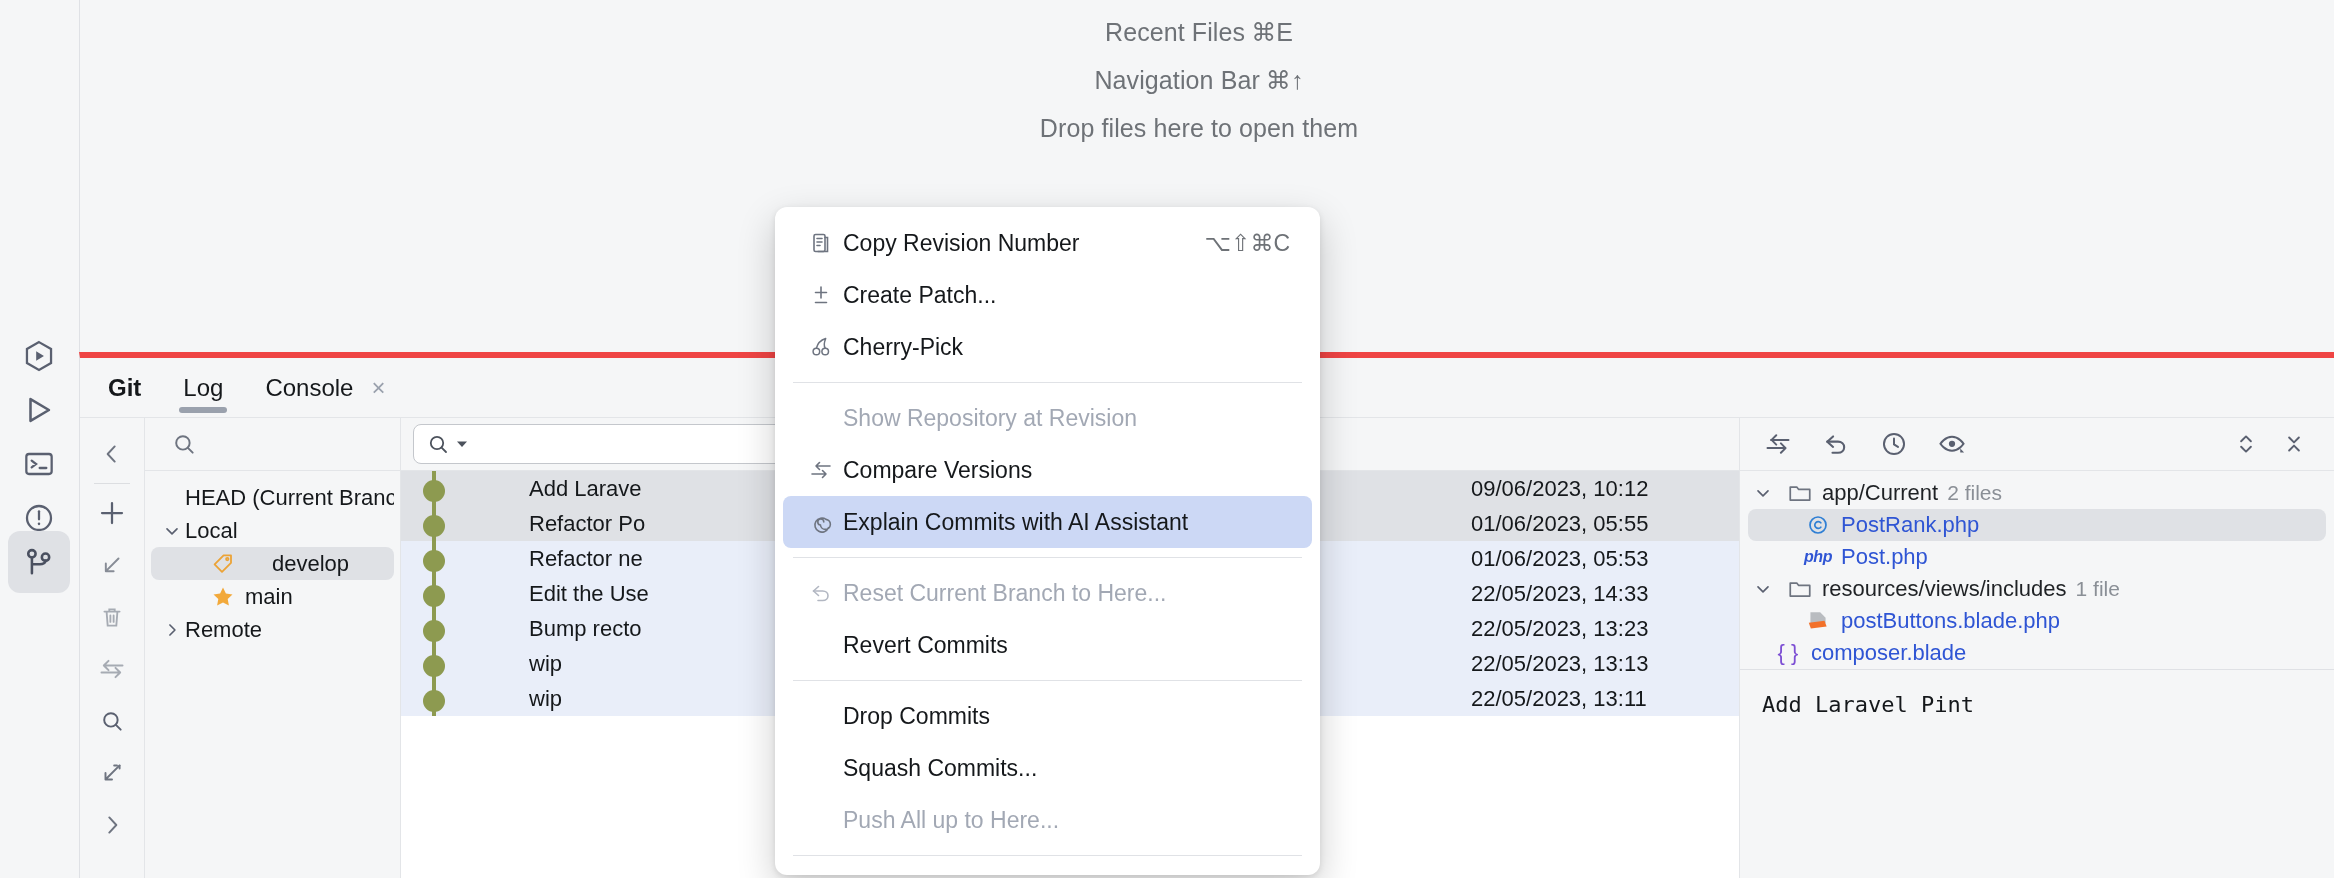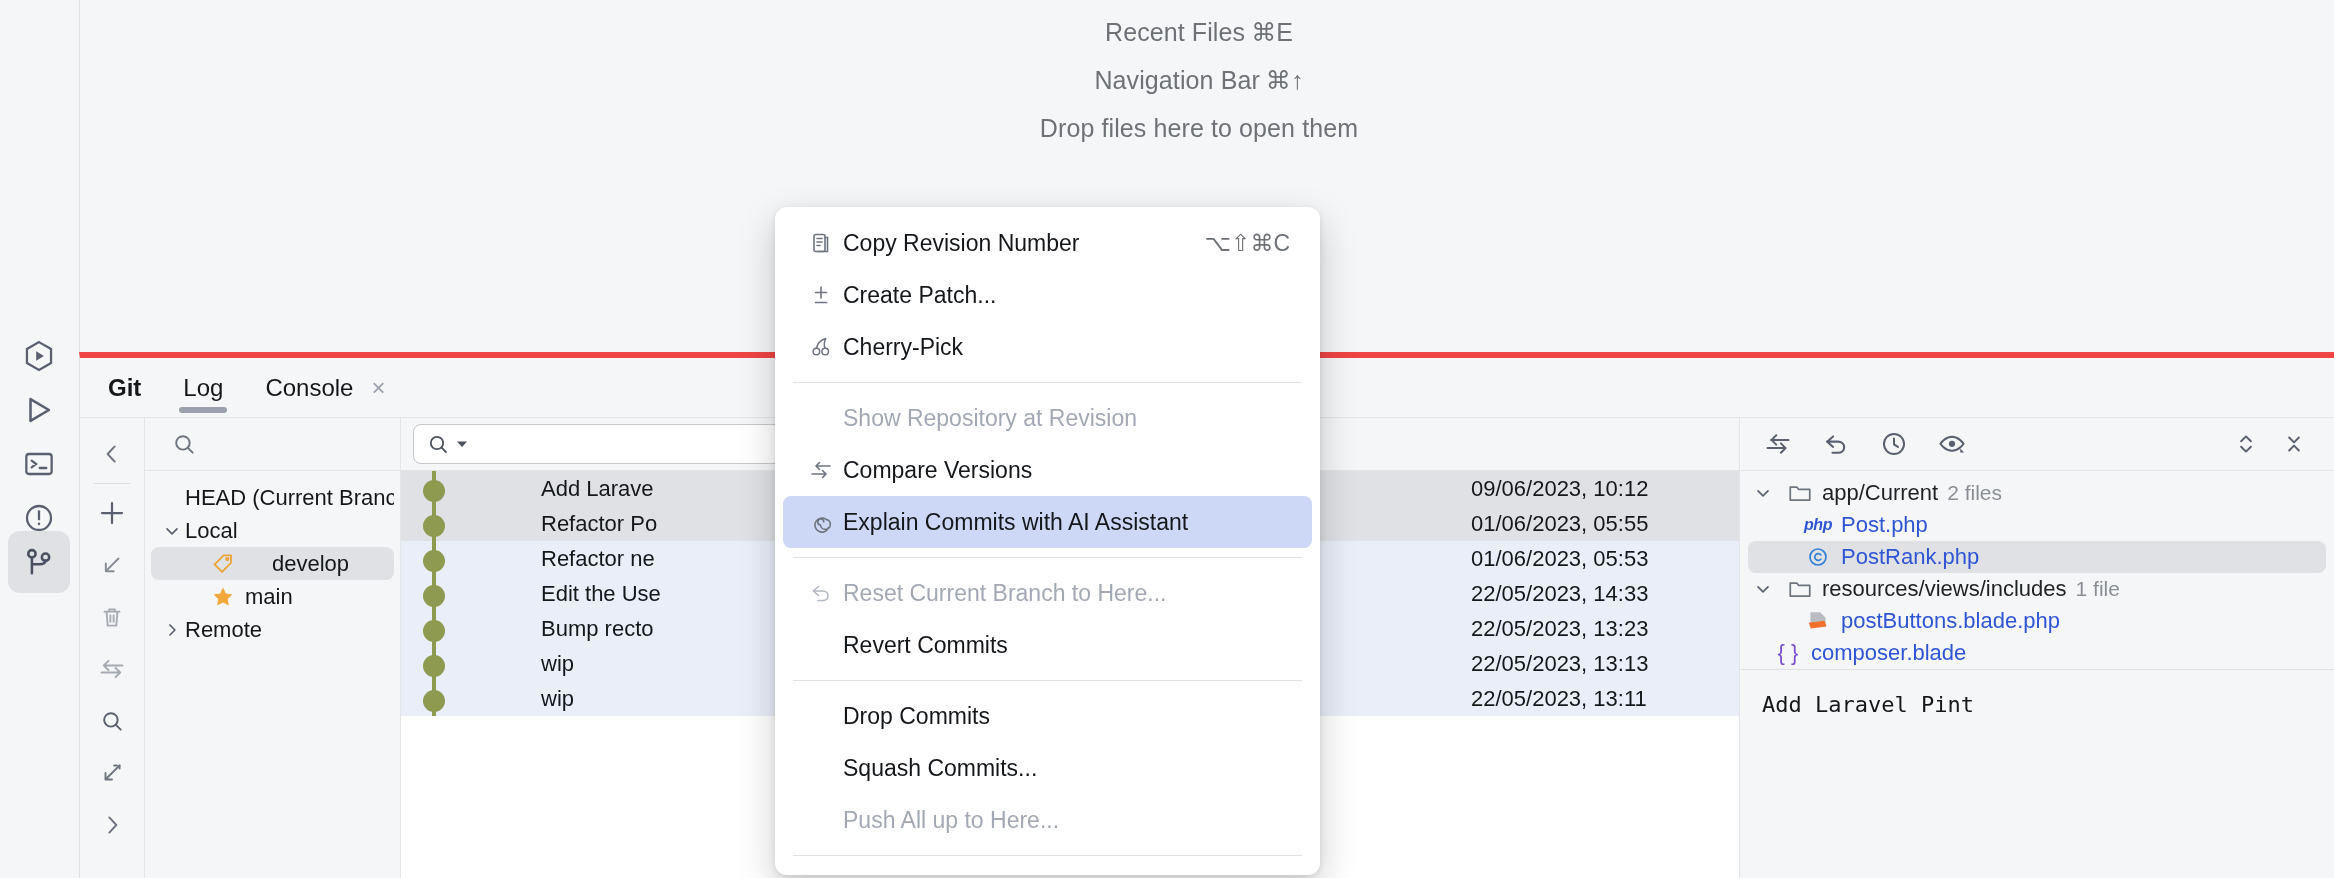--- a/index.html
+++ b/index.html
@@ -146,21 +146,21 @@
   }
   .tb-divider { width:1px; height:30px; background:#d5d8dc; margin:0 12px; }
   #log-toolbar .tb-icon {
     width:48px; height:48px; display:flex; align-items:center; justify-content:center;
   }
 
   
   #commit-table { flex:1; position:relative; overflow:hidden; background:#fff; }
   .commit-row {
     height:35px; display:flex; align-items:center; position:relative;
-    font-size:22px; color:#15181b;gap:12px;
+    font-size:22px; color:#15181b;
   }
   .commit-row.sel    { background:#dfe1e5; }
   .commit-row.range  { background:#e9eef9; }
   .graph-cell { width:65px; flex:0 0 65px; position:relative; height:100%; }
   .graph-line {
     position:absolute; left:31px; top:0; width:4px; height:100%; background:#8d9a50;
   }
   .graph-node {
     position:absolute; left:22px; top:9px; width:22px; height:22px;
     border-radius:50%; background:#8d9a50;
@@ -554,34 +554,34 @@
               </svg>
             </span>
             <span class="icon">
               <svg width="26" height="26" viewBox="0 0 24 24" fill="none" stroke="#6e7480" stroke-width="1.6" stroke-linejoin="round">
                 <path d="M3 6.5h6l1.8 2.2H21v9.8H3z"></path>
               </svg>
             </span>
             <span>app/Current</span>
             <span class="fcount">2 files</span>
           </div>
-          <div class="file-row level-1">
-            <span class="icon" style="width: 28px;">
-              <span style="color:#2f55d4;font-style:italic;font-weight:bold;font-size:16px;letter-spacing:-.5px">php</span>
-            </span>
-            <span class="fname-blue">Post.php</span>
-          </div>
           <div class="file-row level-1 selected">
             <span class="icon" style="width: 28px;">
               <svg width="24" height="24" viewBox="0 0 24 24" fill="none" stroke="#2f7fd4" stroke-width="1.7">
                 <circle cx="12" cy="12" r="8"></circle>
                 <path d="M14.8 9.8a3.4 3.4 0 1 0 0 4.4" stroke-linecap="round"></path>
               </svg>
             </span>
             <span class="fname-blue">PostRank.php</span>
+          </div>
+          <div class="file-row level-1">
+            <span class="icon" style="width: 28px;">
+              <span style="color:#2f55d4;font-style:italic;font-weight:bold;font-size:16px;letter-spacing:-.5px">php</span>
+            </span>
+            <span class="fname-blue">Post.php</span>
           </div>
           <div class="file-row ">
             <span class="twisty">
               <svg width="20" height="20" viewBox="0 0 24 24" fill="none" stroke="#5a6070" stroke-width="2" stroke-linecap="round" stroke-linejoin="round">
                 <path d="M6 9.5 12 15.5 18 9.5"></path>
               </svg>
             </span>
             <span class="icon">
               <svg width="26" height="26" viewBox="0 0 24 24" fill="none" stroke="#6e7480" stroke-width="1.6" stroke-linejoin="round">
                 <path d="M3 6.5h6l1.8 2.2H21v9.8H3z"></path>

